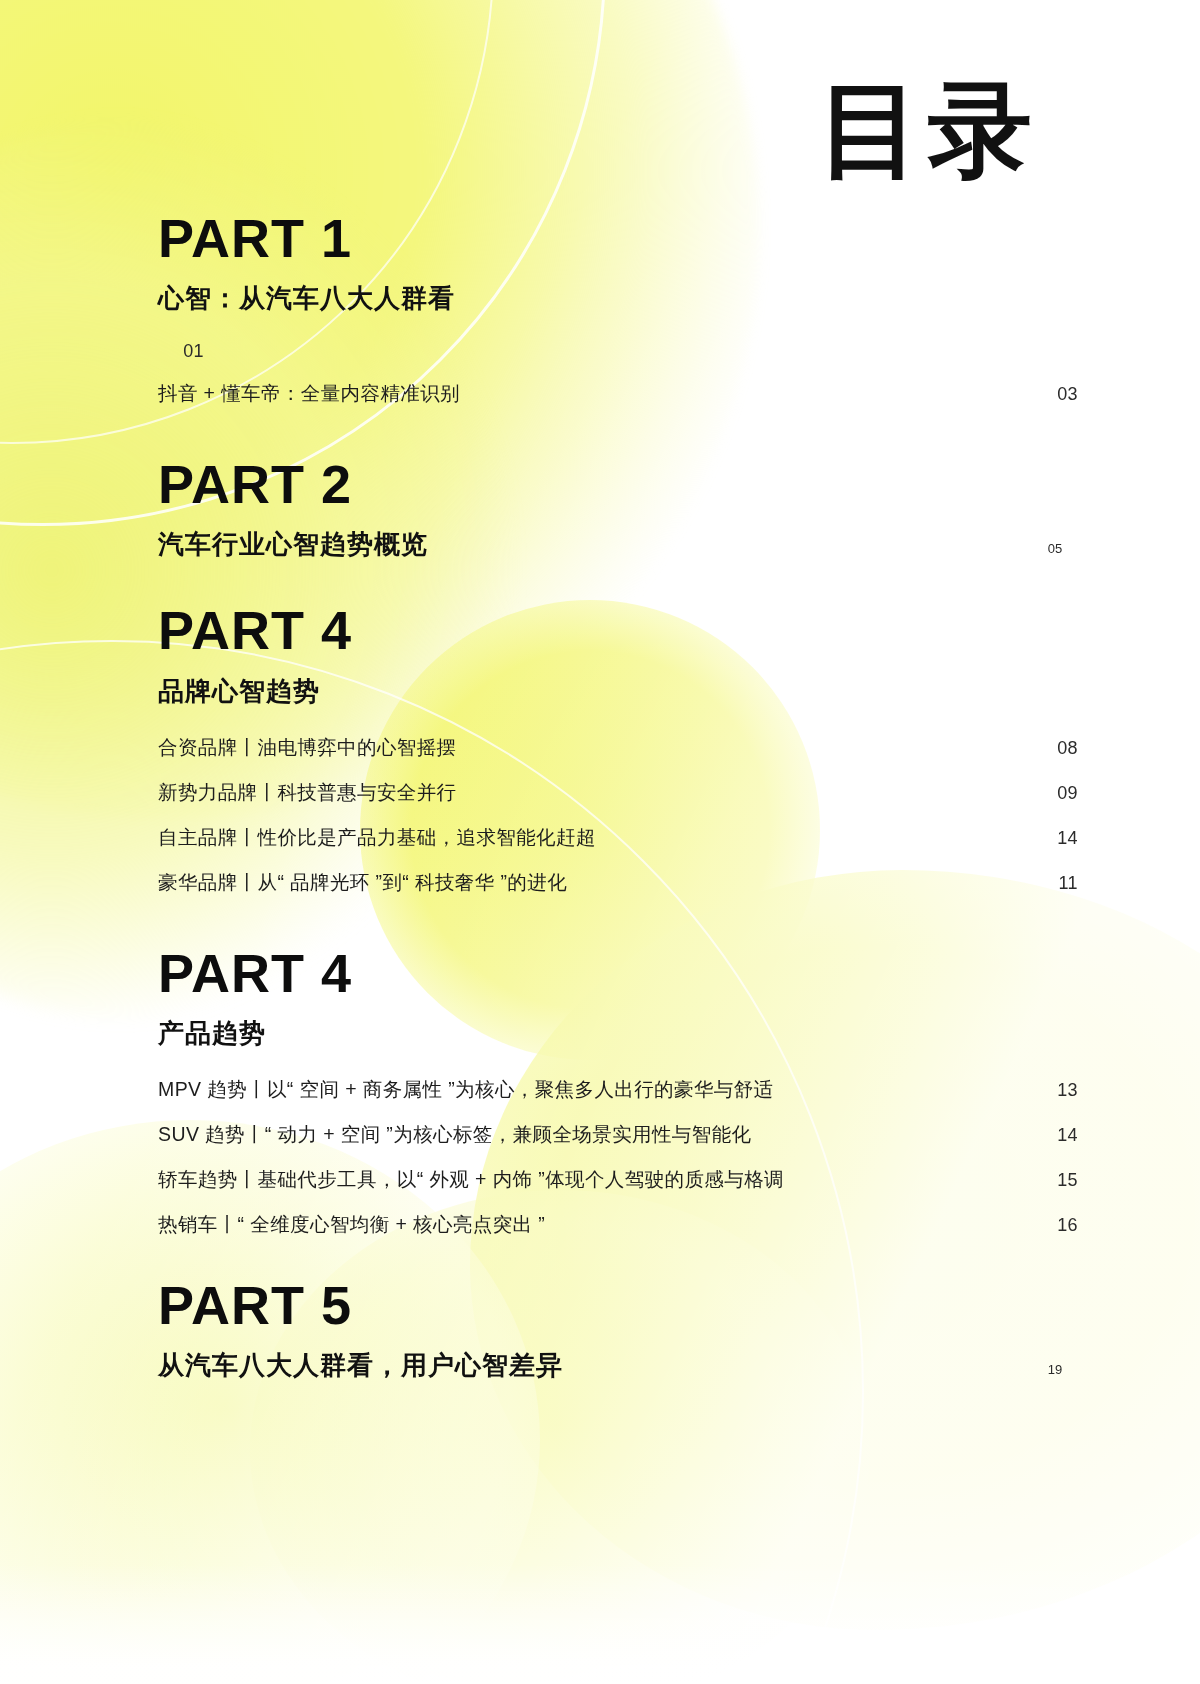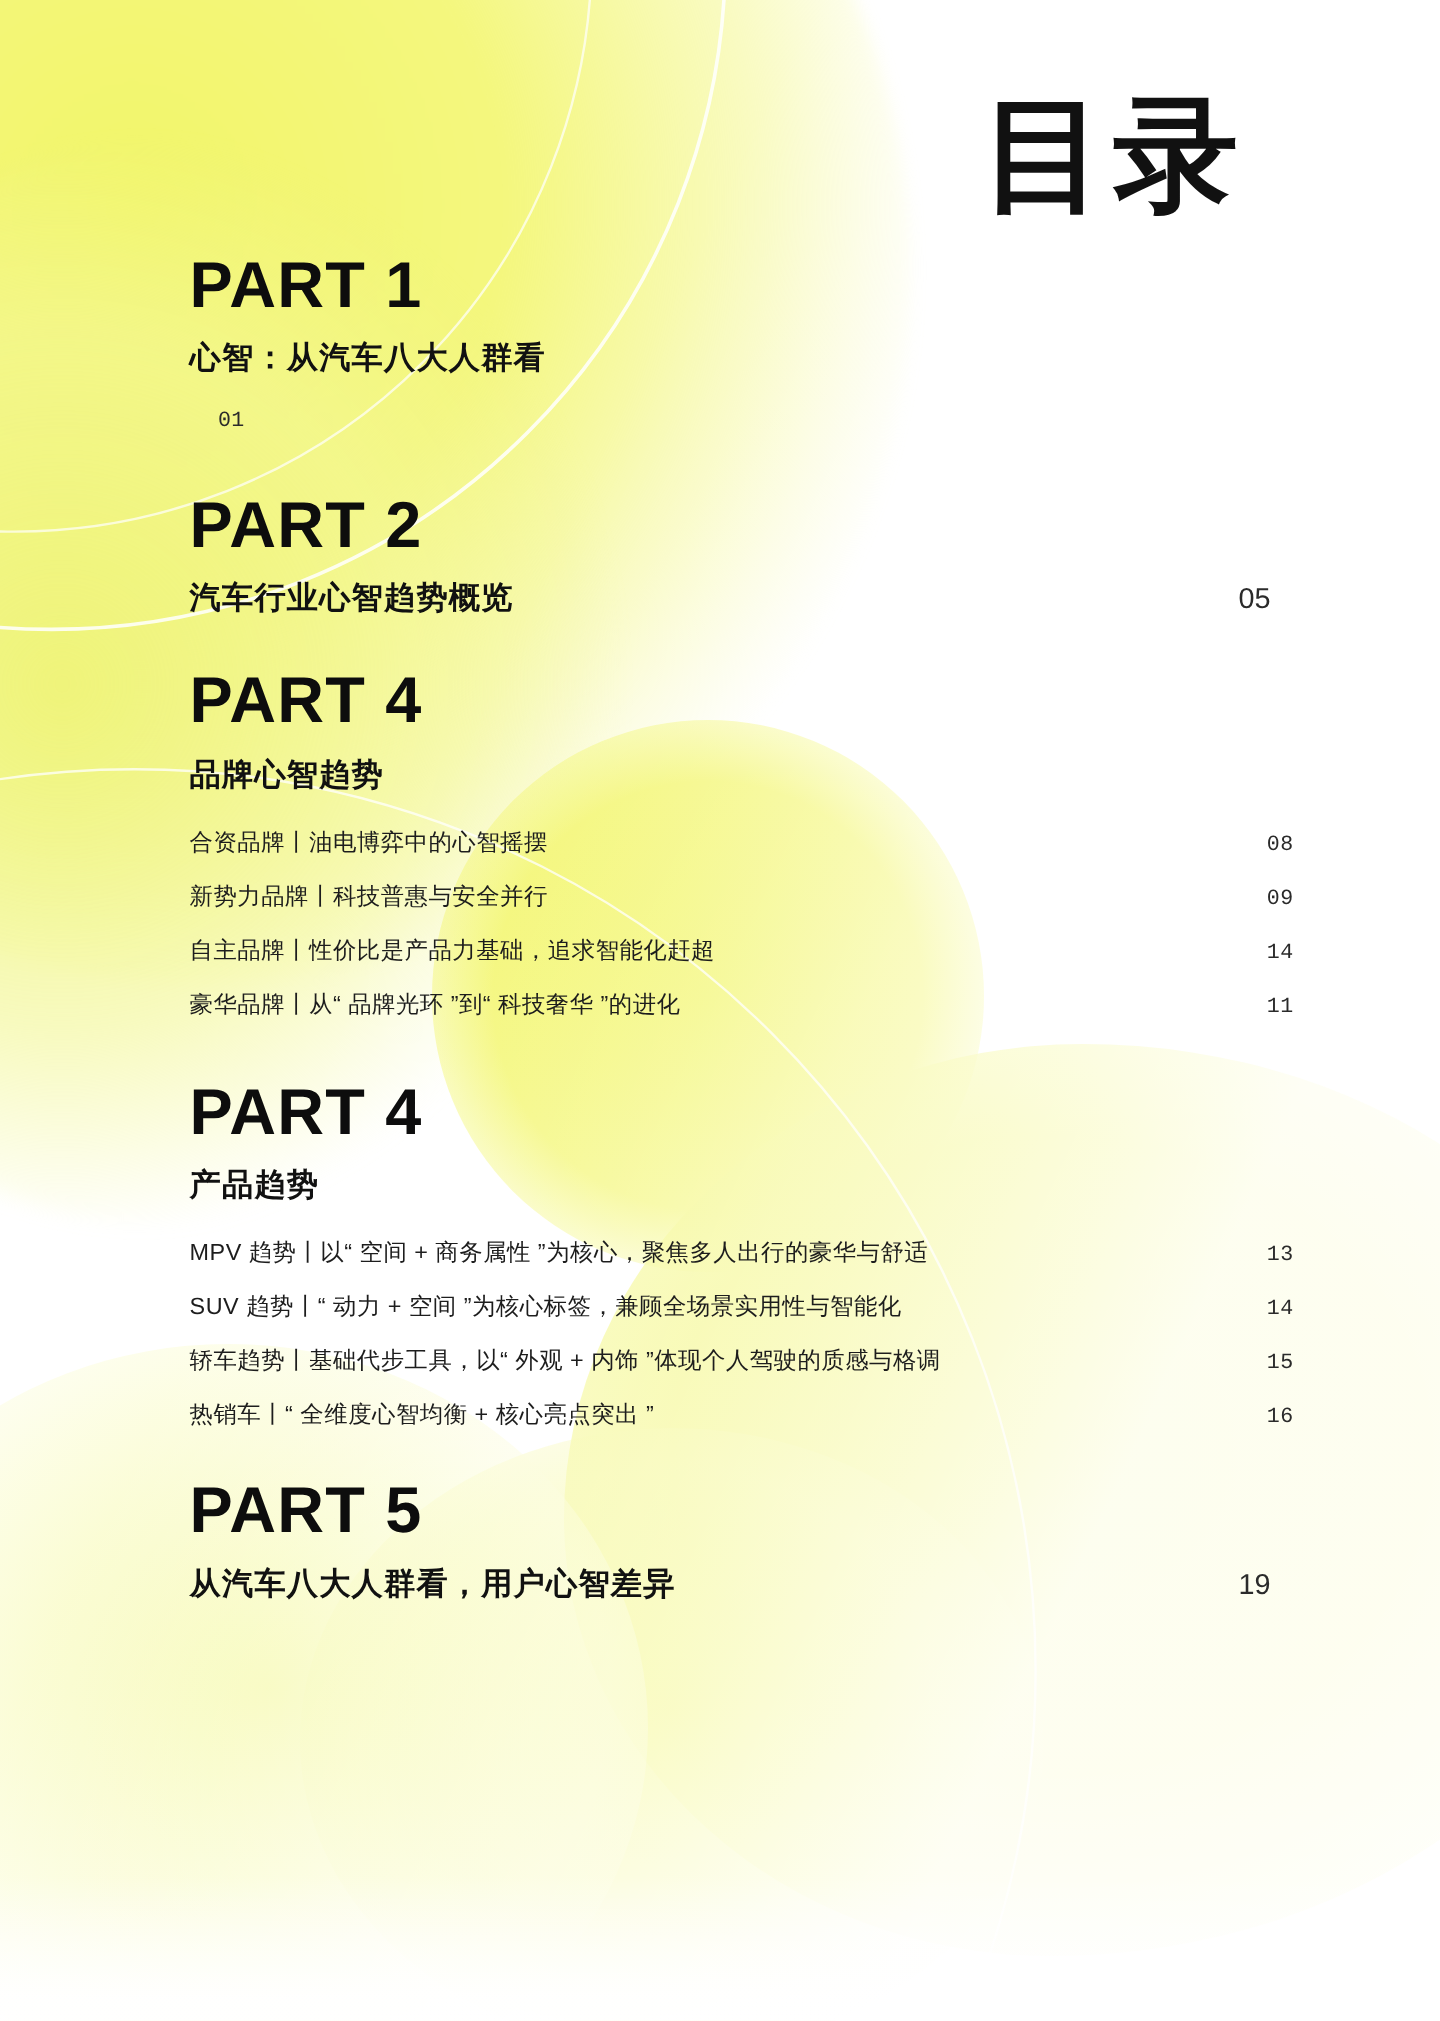--- a/index.html
+++ b/index.html
@@ -162,25 +162,25 @@
     justify-content: space-between;
     margin-top: 14px;
   }
   .part-subtitle {
     font-size: 26px;
     font-weight: 700;
     color: #111111;
     letter-spacing: 1px;
   }
   .part-subtitle-page {
-    font-size: 24px;
+    font-size: 13px;
     color: #2b2b2b;
     font-weight: 400;
     min-width: 46px;
-    text-align: left;
+    text-align: center;
   }
 
   .entries {
     margin-top: 16px;
   }
   .entry {
     display: flex;
     align-items: baseline;
     justify-content: space-between;
     padding: 9px 0;
@@ -189,21 +189,20 @@
     letter-spacing: 0.4px;
   }
   .entry-label {
     white-space: nowrap;
   }
   .entry-page {
     font-size: 18px;
     color: #2b2b2b;
     min-width: 46px;
     text-align: right;
-    font-family: Liberation Mono, monospace;
   }
 
   .gap-lg { height: 40px; }
   .gap-md { height: 30px; }
 </style>
 </head>
 <body>
 
 <div class="bg-layer">
   <div class="blob blob-a"></div>
@@ -228,20 +227,24 @@
     <div class="part">
       <div class="part-heading">PART 1</div>
       <div class="part-subtitle-row">
         <div class="part-subtitle">心智：从汽车八大人群看</div>
         <div class="part-subtitle-page"></div>
       </div>
       <div class="entries">
         <div class="entry">
           <span class="entry-page">01</span>
         </div>
+        <div class="entry">
+          <span class="entry-label">抖音 + 懂车帝：全量内容精准识别</span>
+          <span class="entry-page">03</span>
+        </div>
       </div>
     </div>
 
     <div class="gap-lg"></div>
 
     <div class="part">
       <div class="part-heading">PART 2</div>
       <div class="part-subtitle-row">
         <div class="part-subtitle">汽车行业心智趋势概览</div>
         <div class="part-subtitle-page">05</div>

